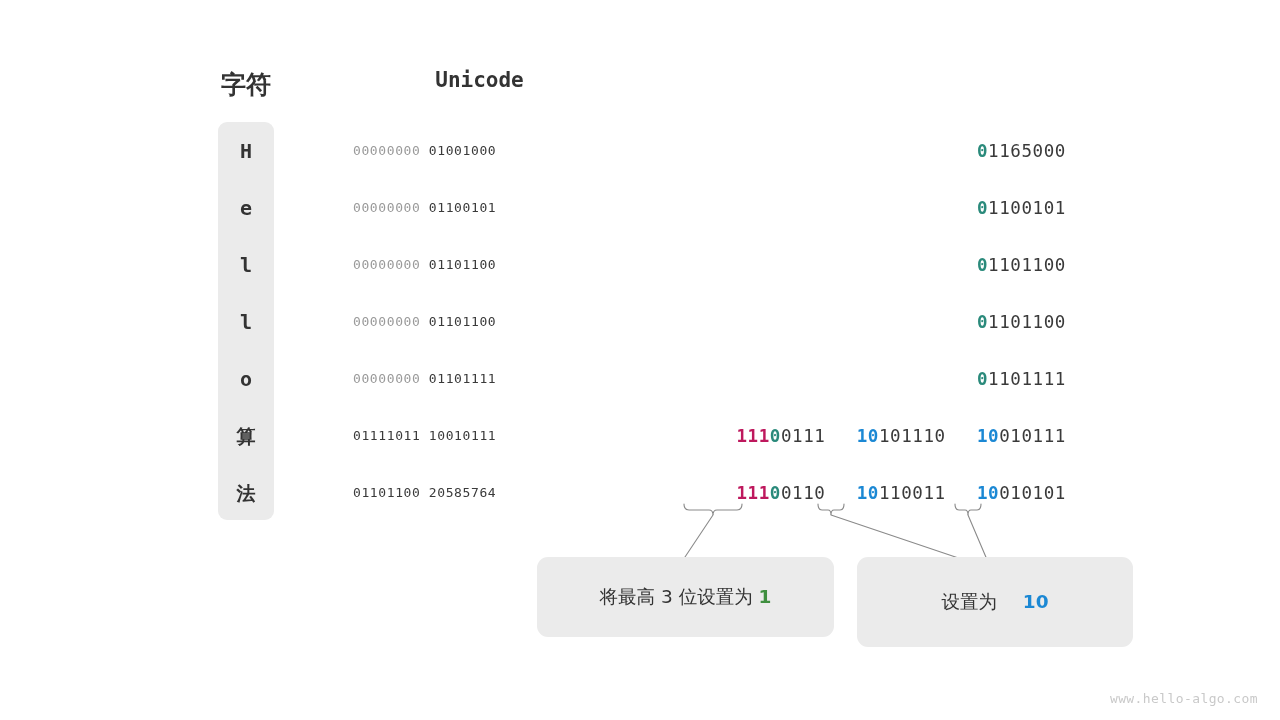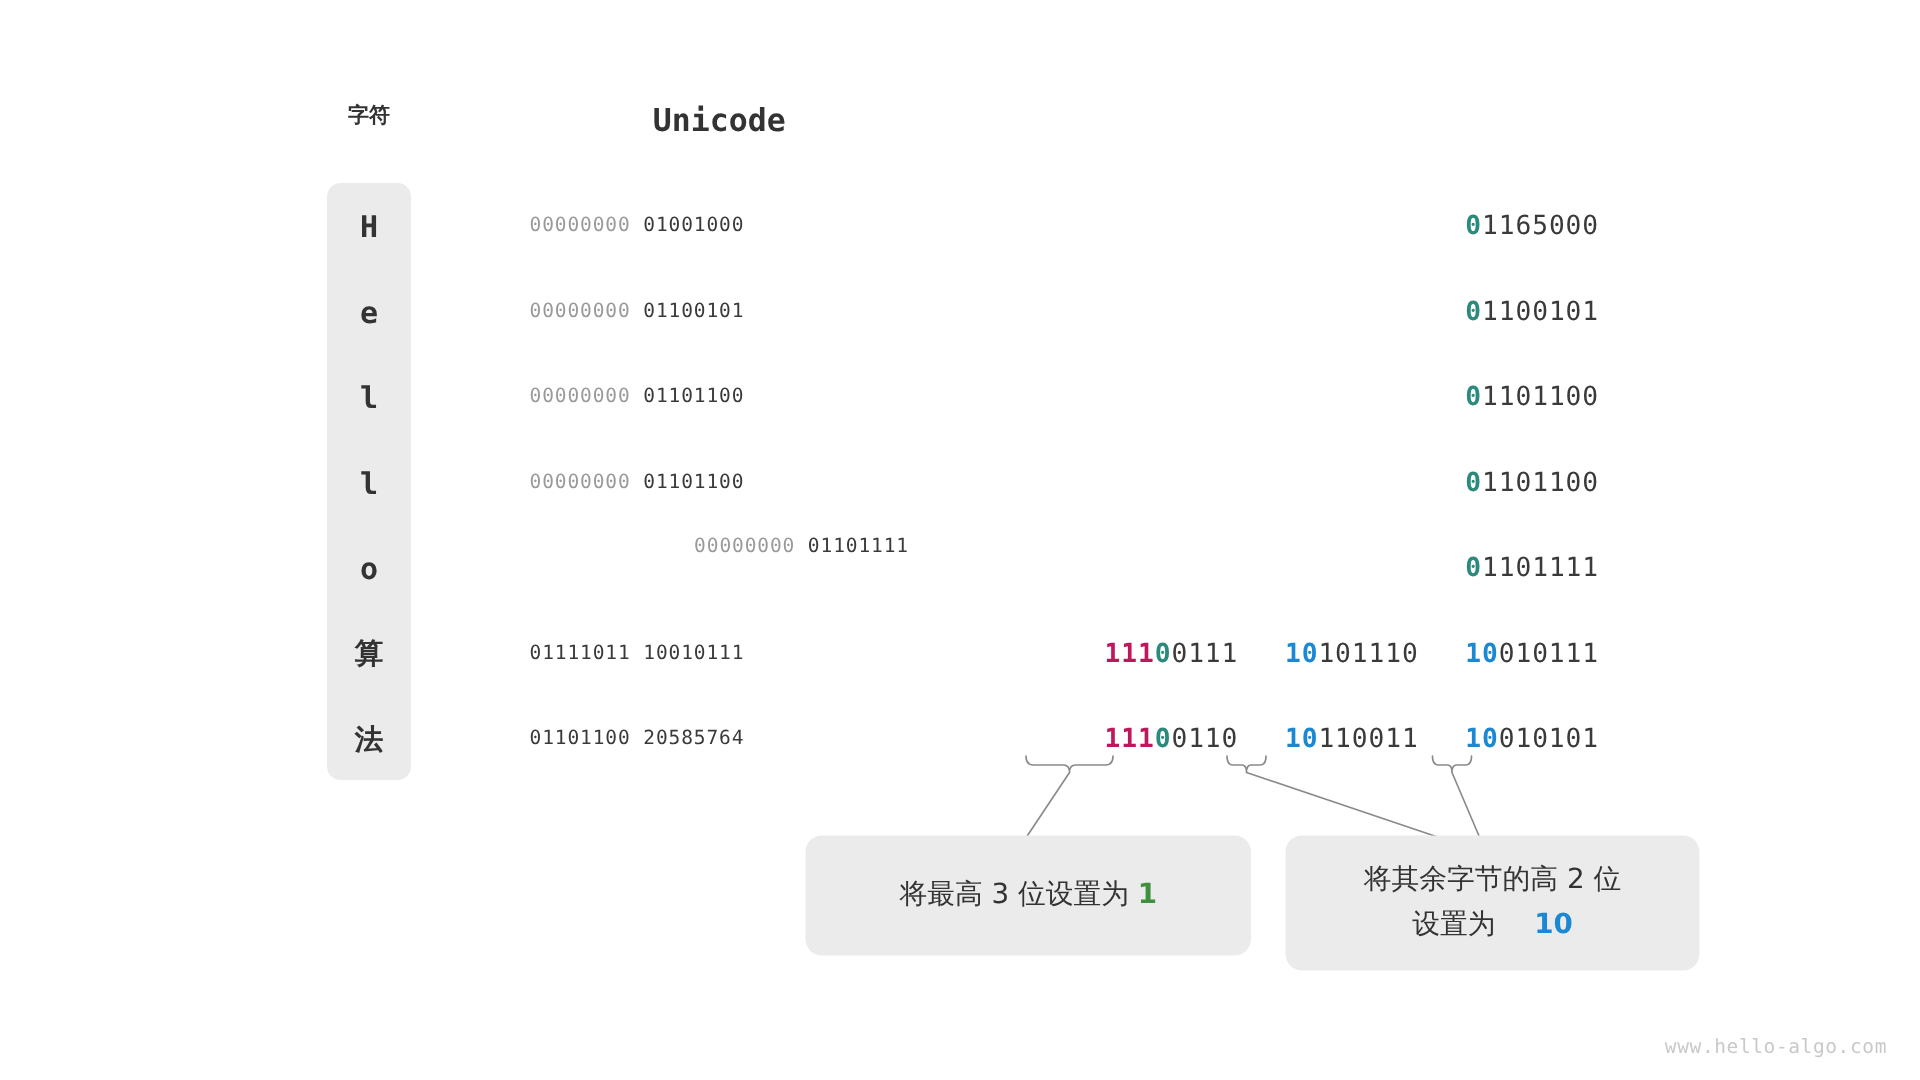--- a/index.html
+++ b/index.html
@@ -29,21 +29,21 @@
     font-family: "DejaVu Sans Mono", "Liberation Mono", monospace;
     font-weight: bold;
     color: #333333;
     white-space: nowrap;
   }
   #hdr-char {
     left: 218px;
     top: 68px;
     width: 56px;
     text-align: center;
-    font-size: 14px;
+    font-size: 25px;
     font-family: "DejaVu Sans", "Liberation Sans", sans-serif;
   }
   #hdr-unicode {
     left: 353px;
     top: 68px;
     width: 253px;
     text-align: center;
     font-size: 21px;
   }
   #hdr-utf8 {
@@ -176,21 +176,21 @@
 
   <div id="rows-layer">
       <div class="uni-cell" style="top: 139px;"><span class="dim">00000000 </span><span class="dark">01001000</span></div>
       <div class="utf-cell" style="top: 139px;"><span><span class="teal">0</span><span class="dark">1165000</span></span></div>
       <div class="uni-cell" style="top: 196px;"><span class="dim">00000000 </span><span class="dark">01100101</span></div>
       <div class="utf-cell" style="top: 196px;"><span><span class="teal">0</span><span class="dark">1100101</span></span></div>
       <div class="uni-cell" style="top: 253px;"><span class="dim">00000000 </span><span class="dark">01101100</span></div>
       <div class="utf-cell" style="top: 253px;"><span><span class="teal">0</span><span class="dark">1101100</span></span></div>
       <div class="uni-cell" style="top: 310px;"><span class="dim">00000000 </span><span class="dark">01101100</span></div>
       <div class="utf-cell" style="top: 310px;"><span><span class="teal">0</span><span class="dark">1101100</span></span></div>
-      <div class="uni-cell" style="top: 353px; text-align: right;"><span class="dim">00000000 </span><span class="dark">01101111</span></div>
+      <div class="uni-cell" style="top: 367px;"><span class="dim">00000000 </span><span class="dark">01101111</span></div>
       <div class="utf-cell" style="top: 367px;"><span><span class="teal">0</span><span class="dark">1101111</span></span></div>
       <div class="uni-cell" style="top: 424px;"><span class="dark">01111011 </span><span class="dark">10010111</span></div>
       <div class="utf-cell" style="top: 424px;"><span><span class="green">111</span><span class="teal">0</span><span class="dark">0111</span></span><span> </span><span><span class="blue">10</span><span class="dark">101110</span></span><span> </span><span><span class="blue">10</span><span class="dark">010111</span></span></div>
       <div class="uni-cell" style="top: 481px;"><span class="dark">01101100 </span><span class="dark">20585764</span></div>
       <div class="utf-cell" style="top: 481px;"><span><span class="green">111</span><span class="teal">0</span><span class="dark">0110</span></span><span> </span><span><span class="blue">10</span><span class="dark">110011</span></span><span> </span><span><span class="blue">10</span><span class="dark">010101</span></span></div>
     </div>
 
   <svg id="connectors" viewBox="0 0 1280 720" xmlns="http://www.w3.org/2000/svg">
     <g fill="none" stroke="#8a8a8a" stroke-width="1.1" stroke-linecap="round">
 
@@ -203,19 +203,18 @@
       <path d="M955,504 q0,6 4,6 L965,510 q3,0 3,5 q0,-5 3,-5 L977,510 q4,0 4,-6"></path>
       <path d="M968,515 L991,569"></path>
     </g>
   </svg>
 
   <div class="callout" id="callout-a">
     <div class="line"><span>将最高 3 位设置为 </span><b class="green">1</b></div>
   </div>
 
   <div class="callout" id="callout-b">
-    <div class="line">将其余字节的高 2 位</div>
     <div class="line"><span>设置为 </span><b class="blue">10</b></div>
   </div>
 
   <div id="watermark">www.hello-algo.com</div>
 
 </div>
 
 </body></html>

